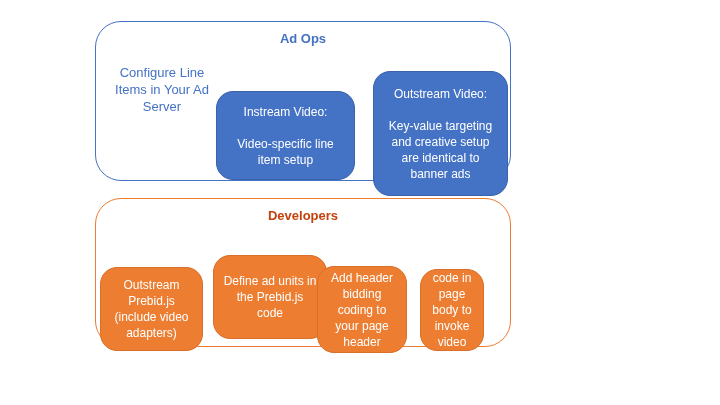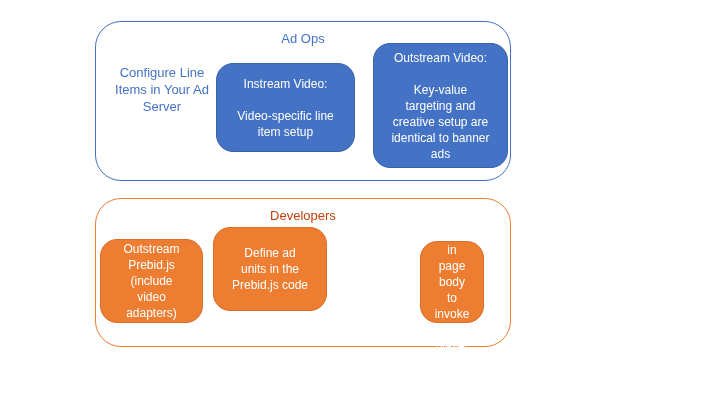--- a/index.html
+++ b/index.html
@@ -22,21 +22,21 @@
     box-sizing: border-box;
   }
   .container.blue   { border: 1.5px solid #4472C4; }
   .container.orange { border: 1.5px solid #ED7D31; }
   .container-title {
     position: absolute;
     top: 9px;
     left: 0;
     width: 100%;
     text-align: center;
-    font-weight: normal;
+    font-weight: bold;
     font-size: 13px;
   }
   .container.blue   .container-title { color: #4472C4; }
   .container.orange .container-title { color: #c2410c; }
 
   .side-note {
     position: absolute;
     left: 10px;
     top: 42px;
     width: 112px;
@@ -51,21 +51,22 @@
     border-radius: 17px;
     box-sizing: border-box;
     color: #ffffff;
     font-size: 12px;
     line-height: 16px;
     text-align: center;
     display: flex;
     flex-direction: column;
     align-items: center;
     justify-content: center;
-    padding: 6px 16px;
+    padding: 6px 8px;
+    margin-top: 28px;
   }
   .node.blue {
     background: #4472C4;
     border: 1px solid #3A63A9;
   }
   .node.orange {
     background: #ED7D31;
     border: 1px solid #D96F28;
   }
   .node .heading { display: block; }
@@ -96,18 +97,21 @@
   </div>
 
   <div class="node orange" style="left:100px; top:239px; width:103px; height:84px;">
     <span>Outstream Prebid.js (include video adapters)</span>
   </div>
 
   <div class="node orange" style="left:213px; top:227px; width:114px; height:84px;">
     <span>Define ad units in the Prebid.js code</span>
   </div>
 
+  <div class="node orange" style="left:317px; top:238px; width:90px; height:87px;">
+    <span>Add header bidding coding to your page header</span>
+  </div>
 
   <div class="node orange" style="left:420px; top:241px; width:64px; height:82px;">
     <span>Add code in page body to invoke video player</span>
   </div>
 
 </div>
 
 </body></html>

